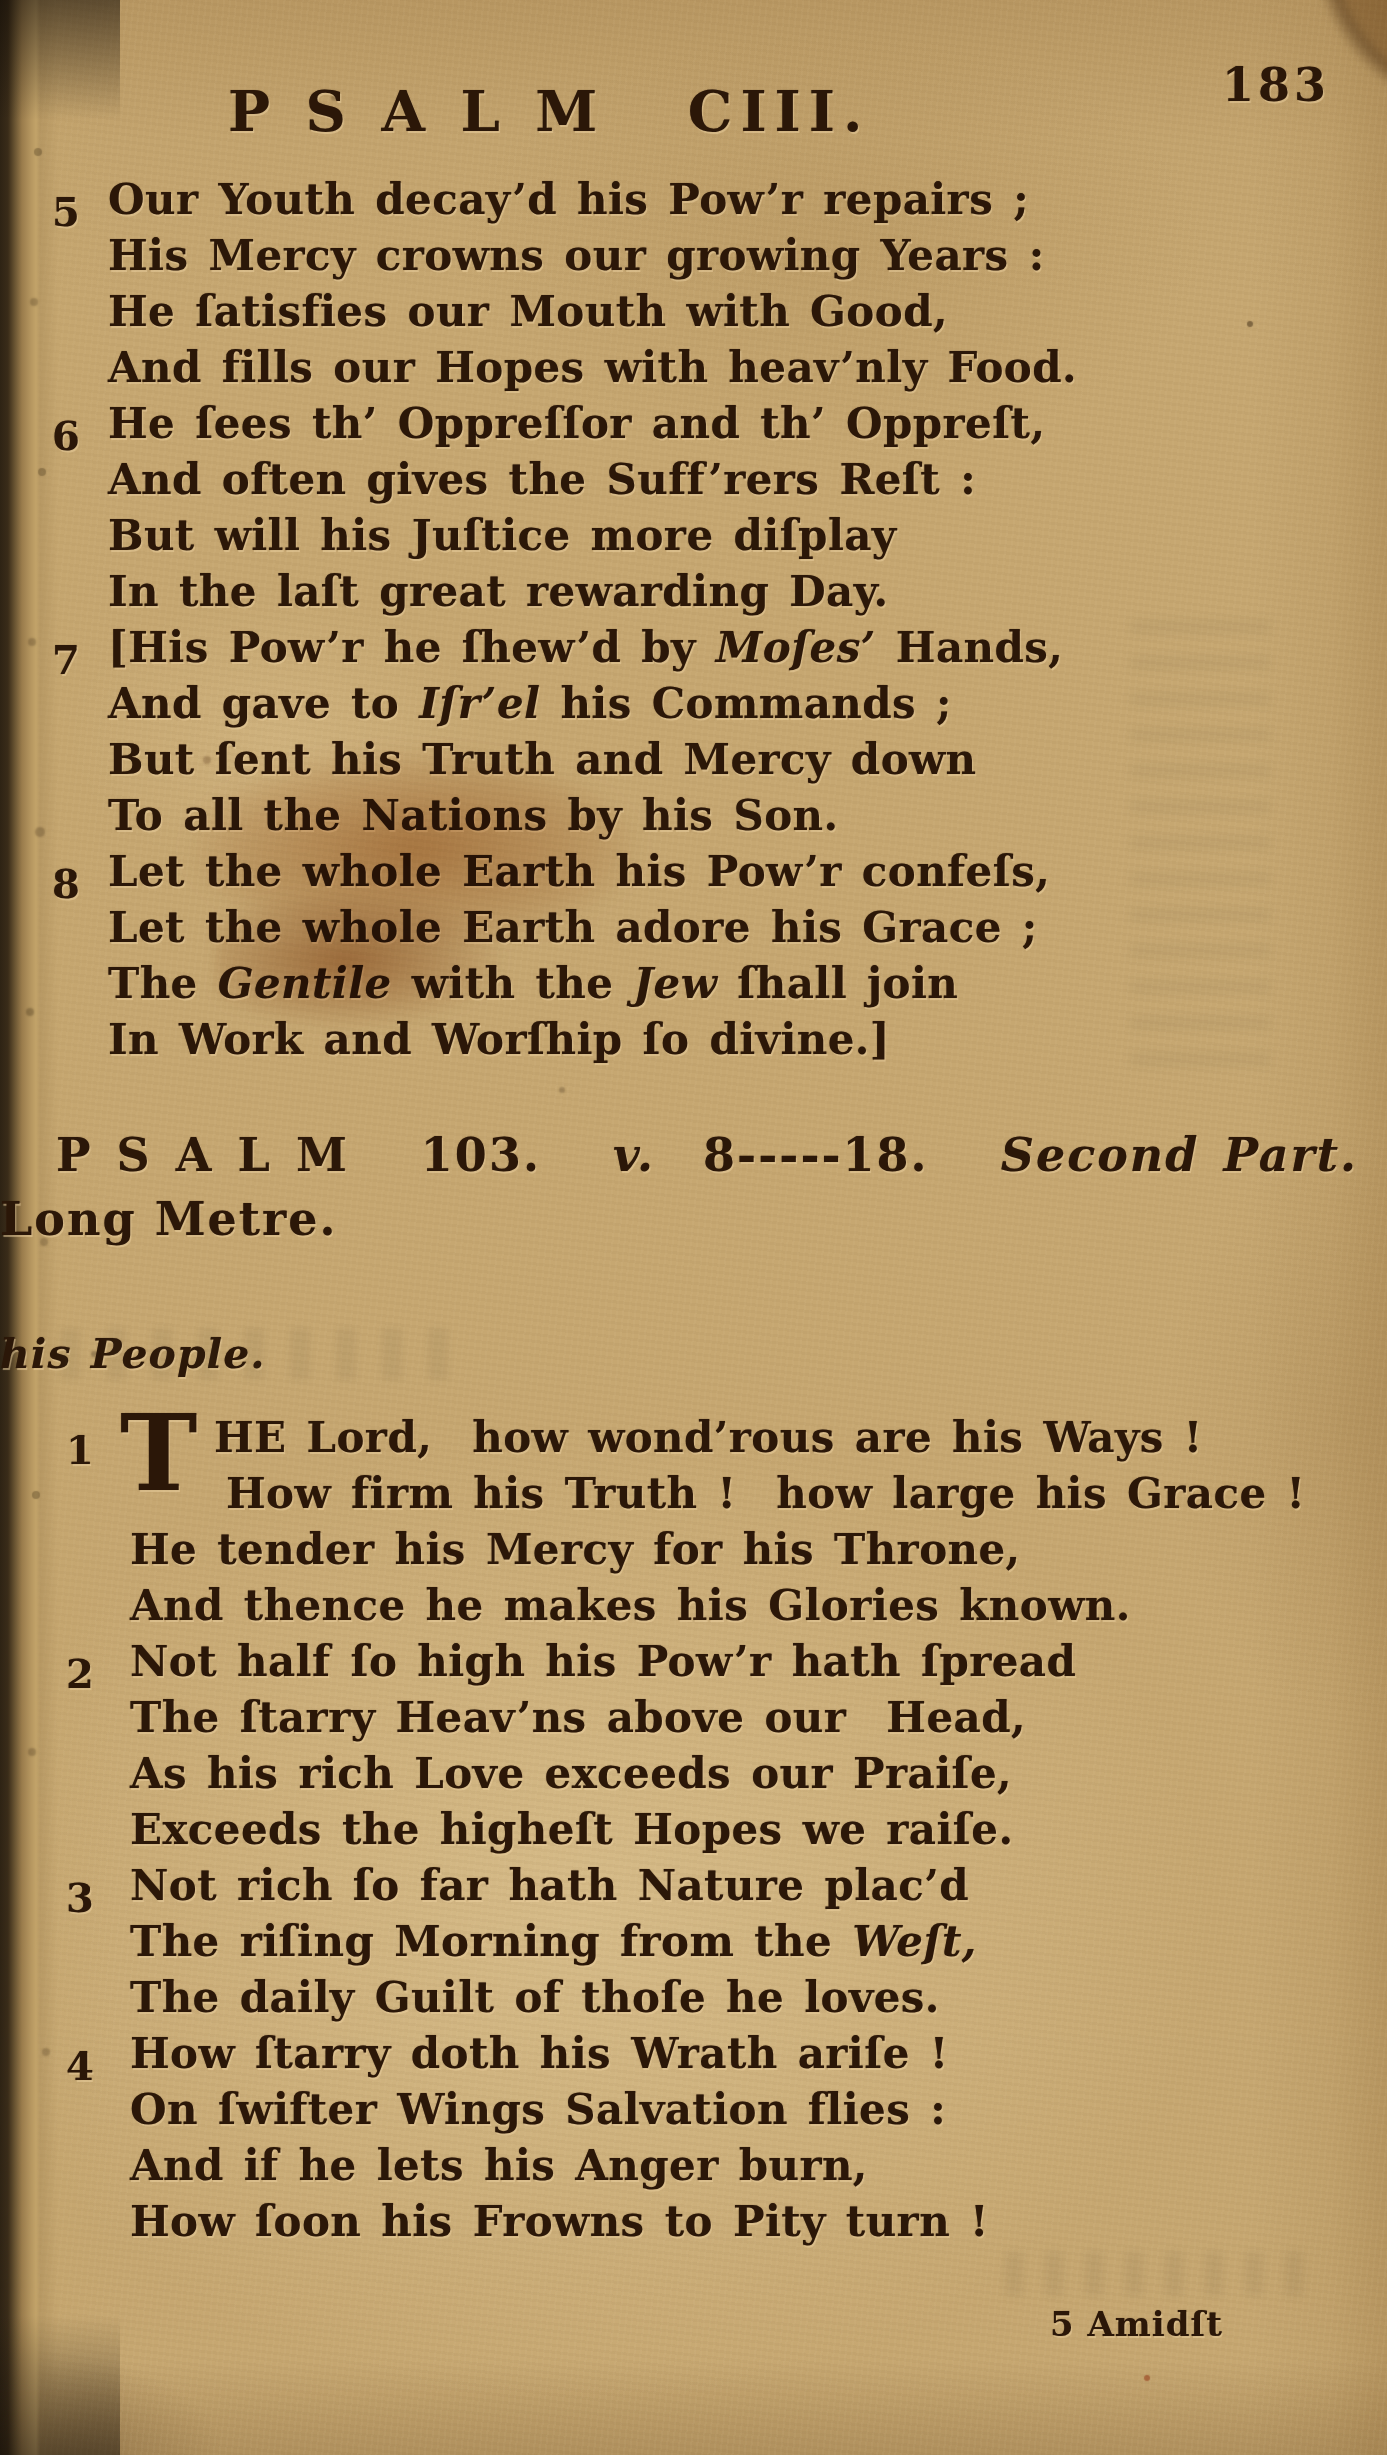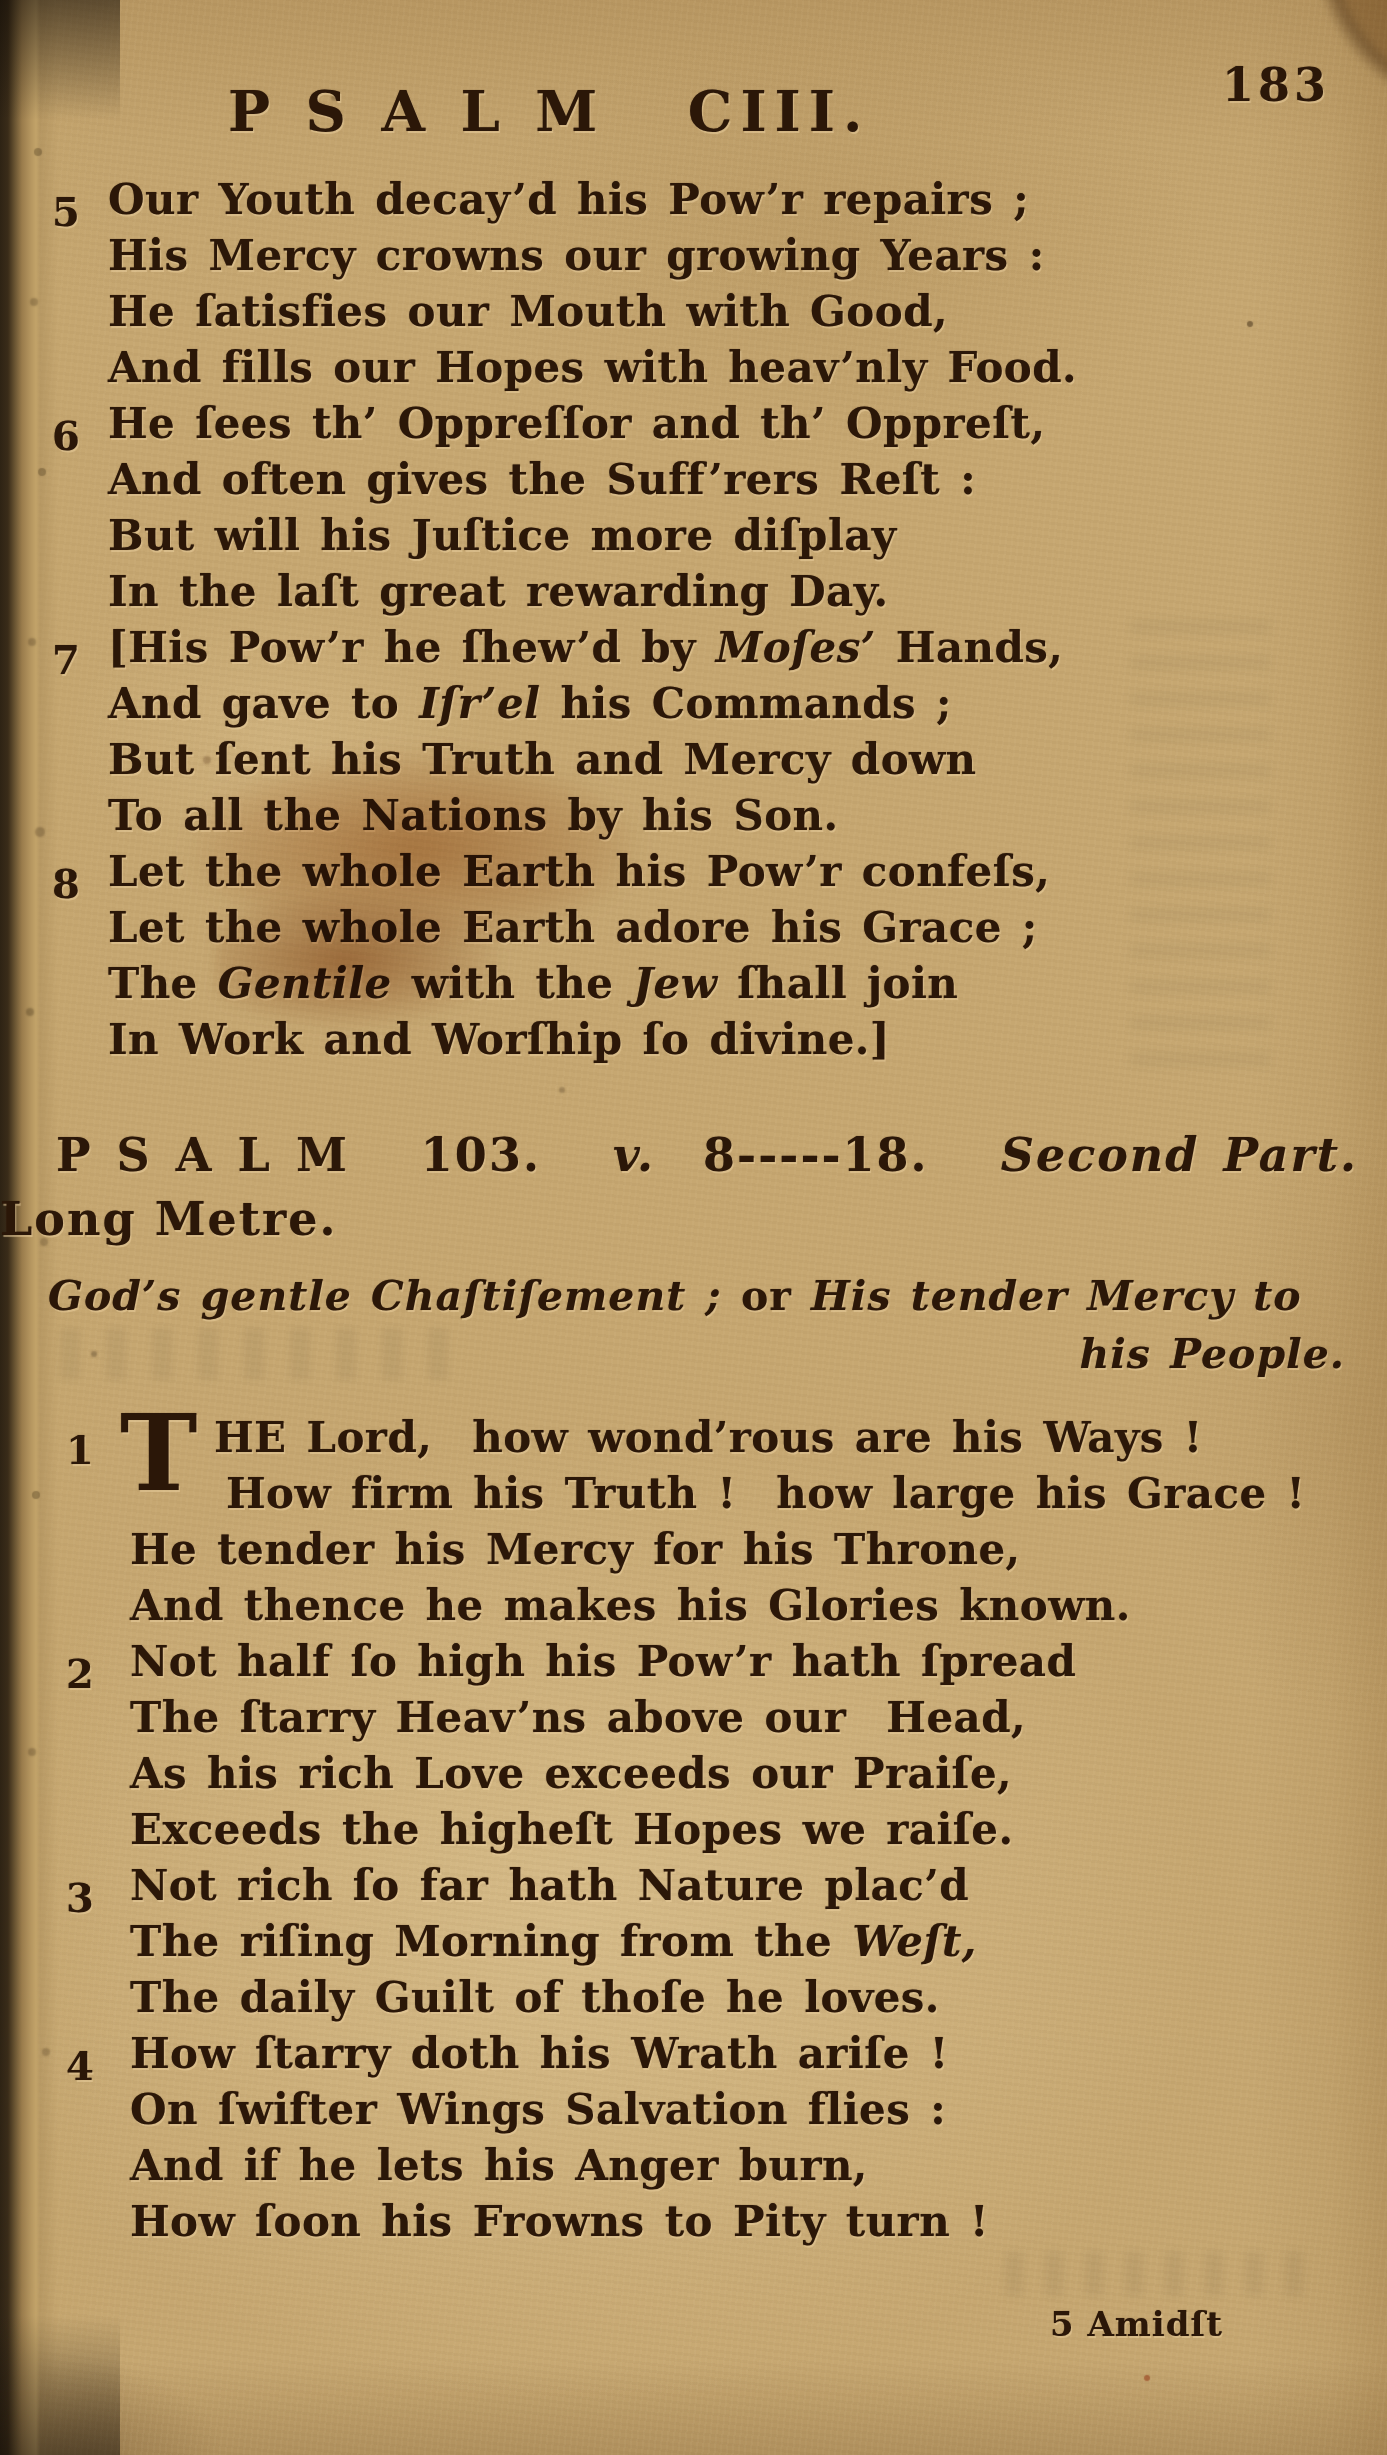--- a/index.html
+++ b/index.html
@@ -71,21 +71,21 @@
   .verse.dropcap .vline:nth-of-type(1){padding-left:84px;}
   .verse.dropcap .vline:nth-of-type(2){padding-left:96px;}
   .drop{position:absolute;left:120px;top:-8px;font-size:104px;line-height:1;letter-spacing:0;}
   .it{font-style:italic;}
   .sec-heading{position:absolute;left:56px;top:1128px;font-size:46px;letter-spacing:2px;
     word-spacing:6px;white-space:pre;}
   .sec-metre{position:absolute;left:0;top:1192px;width:1360px;text-align:left;
     font-size:46px;letter-spacing:2px;}
   .sec-arg{position:absolute;font-size:41px;white-space:pre;letter-spacing:1px;word-spacing:4px;}
   .sec-arg.l1{left:48px;top:1272px;}
-  .sec-arg.l2{left:0;top:1330px;width:1345px;text-align:right;}
+  .sec-arg.l2{left:0;top:1330px;width:1345px;text-align:left;}
   .catchword{position:absolute;left:1050px;top:2304px;font-size:34px;letter-spacing:1px;white-space:pre;}
 </style>
 </head>
 <body>
 
 <div class="page">
   <div class="grain"></div>
   <div class="left-edge"></div>
   <div class="flecks"></div>
 
@@ -119,21 +119,20 @@
           <span class="vnum">8</span>
           <div class="vline"><span>Let the whole Earth his Pow’r confeſs,</span></div>
           <div class="vline"><span>Let the whole Earth adore his Grace ;</span></div>
           <div class="vline"><span>The </span><span class="it">Gentile</span><span> with the </span><span class="it">Jew</span><span> ſhall join</span></div>
           <div class="vline"><span>In Work and Worſhip ſo divine.]</span></div>
         </div>
       </div>
 
     <div class="sec-heading"><span>P S A L M   103.   </span><span class="it">v.</span><span>  8-----18.   </span><span class="it">Second Part.</span></div>
     <div class="sec-metre">Long Metre.</div>
-    <div class="sec-arg l1"><span class="it">God’s gentle Chaſtiſement ; </span><span>or </span><span class="it">His tender Mercy to</span></div>
     <div class="sec-arg l2"><span class="it">his People.</span></div>
 
     <div id="part2" class="verses part2">
         <div class="verse dropcap">
           <span class="vnum">1</span>
           <span class="drop">T</span>
           <div class="vline"><span>HE Lord,  how wond’rous are his Ways !</span></div>
           <div class="vline"><span>How firm his Truth !  how large his Grace !</span></div>
           <div class="vline"><span>He tender his Mercy for his Throne,</span></div>
           <div class="vline"><span>And thence he makes his Glories known.</span></div>

